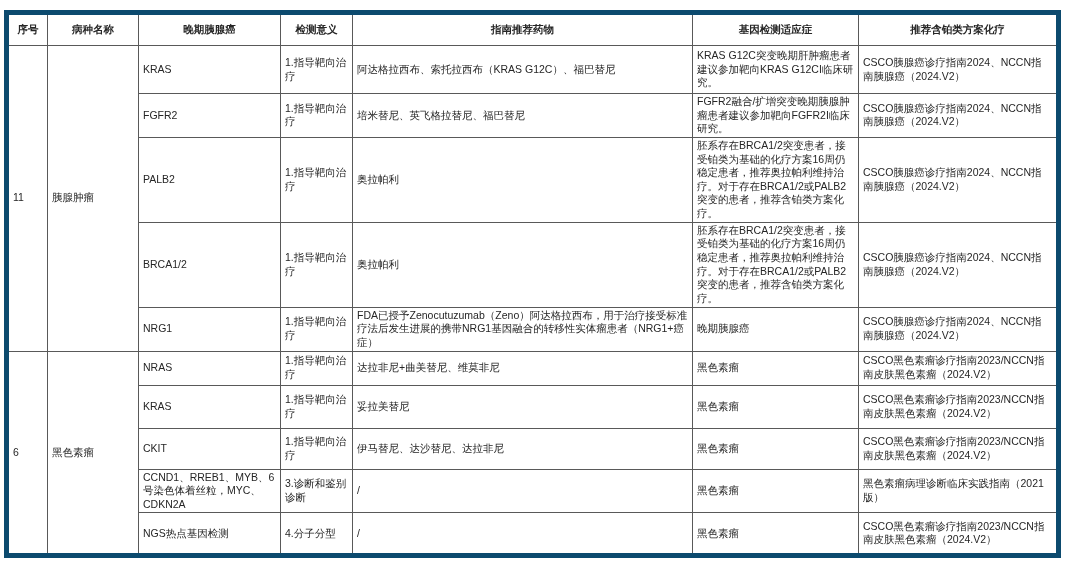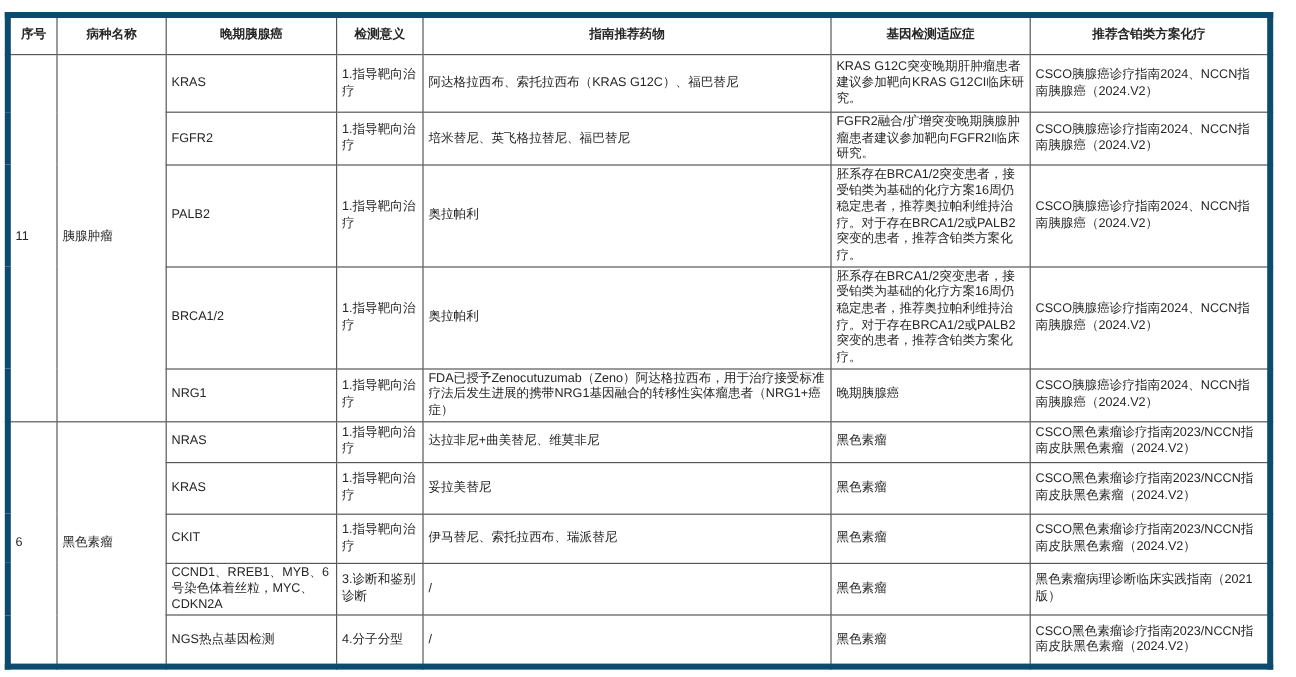--- a/index.html
+++ b/index.html
@@ -100,21 +100,21 @@
       <tr class="h-nras">
         <td>KRAS</td>
         <td>1.指导靶向治疗</td>
         <td>妥拉美替尼</td>
         <td>黑色素瘤</td>
         <td>CSCO黑色素瘤诊疗指南2023/NCCN指南皮肤黑色素瘤（2024.V2）</td>
       </tr>
       <tr class="h-ckit">
         <td>CKIT</td>
         <td>1.指导靶向治疗</td>
-        <td>伊马替尼、索托拉西布、瑞派替尼</td>
+        <td>伊马替尼、达沙替尼、达拉非尼</td>
         <td>黑色素瘤</td>
         <td>CSCO黑色素瘤诊疗指南2023/NCCN指南皮肤黑色素瘤（2024.V2）</td>
       </tr>
       <tr class="h-ccnd1">
         <td>CCND1、RREB1、MYB、6号染色体着丝粒，MYC、CDKN2A</td>
         <td>3.诊断和鉴别诊断</td>
         <td>/</td>
         <td>黑色素瘤</td>
         <td>黑色素瘤病理诊断临床实践指南（2021版）</td>
       </tr>

